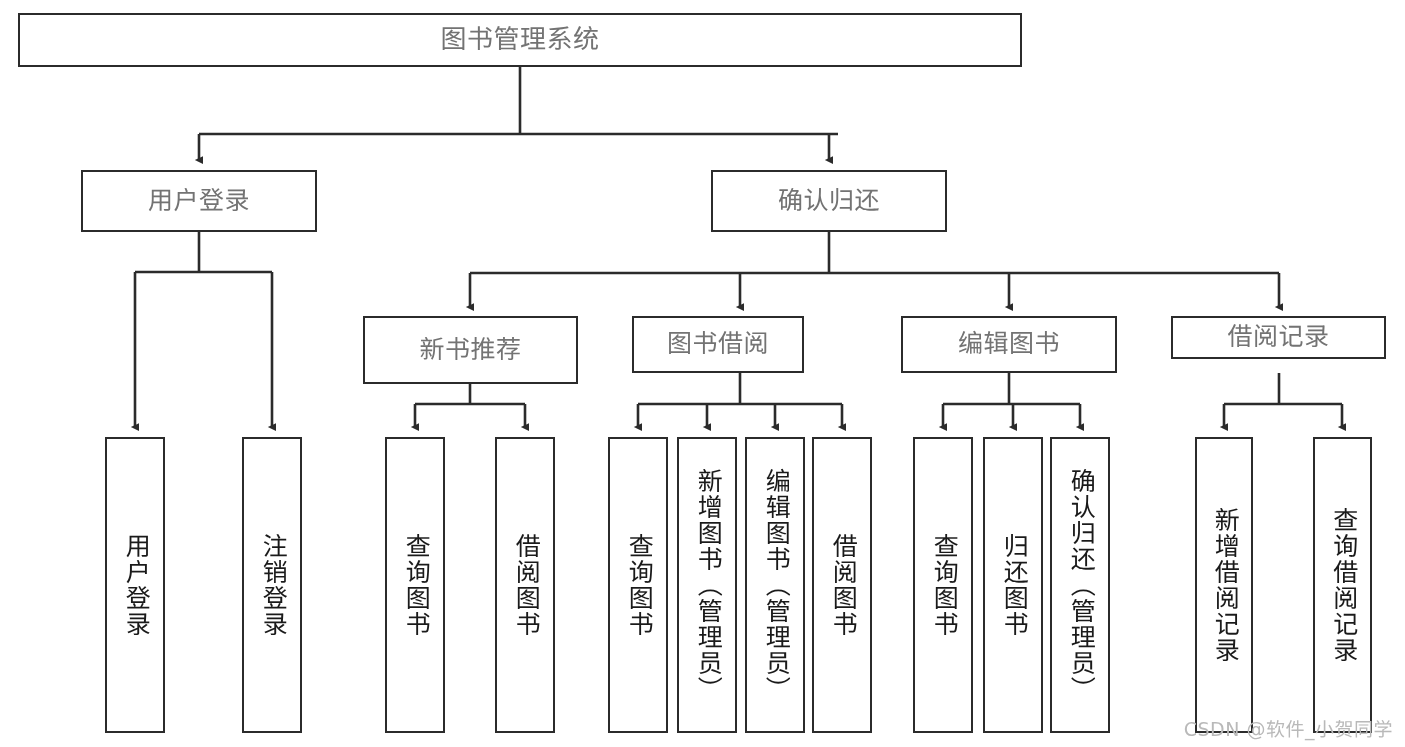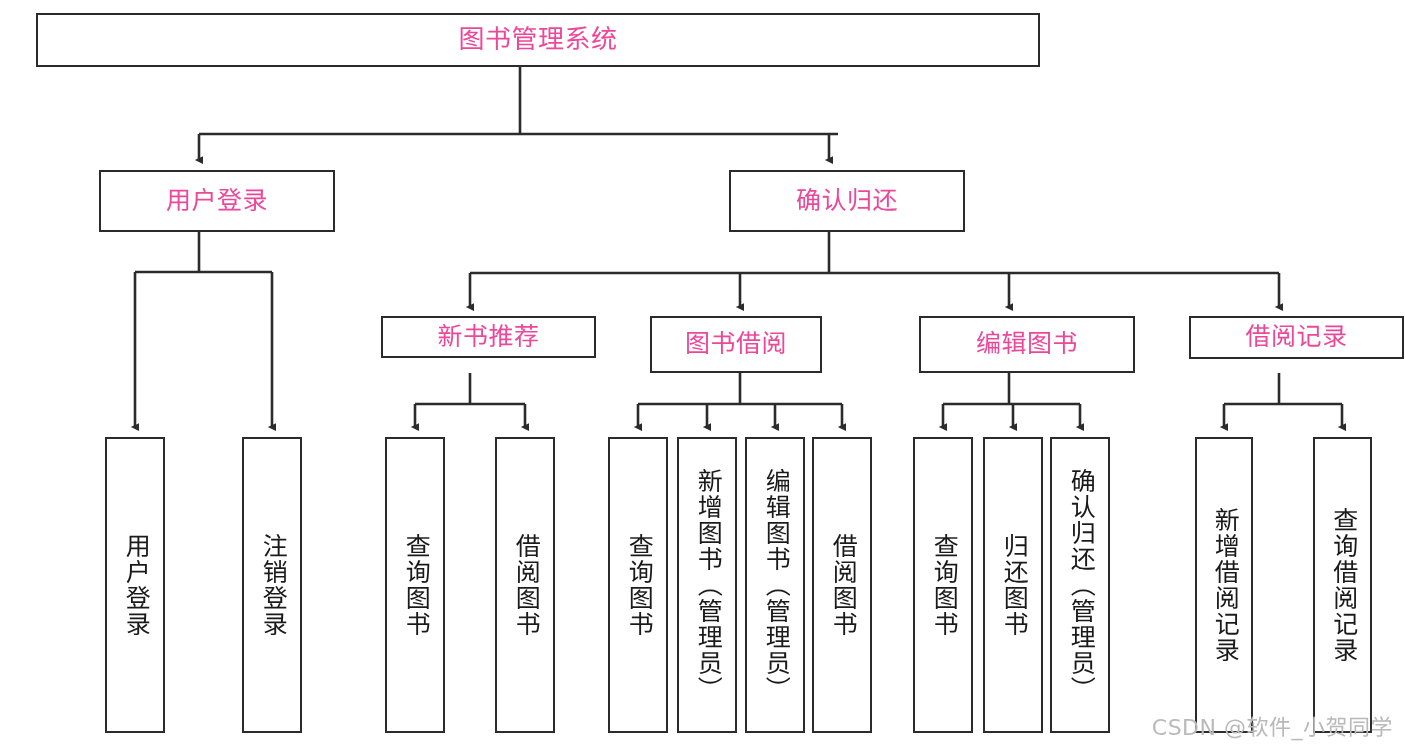--- a/index.html
+++ b/index.html
@@ -26,22 +26,21 @@
     height: 747px;
   }
   .node-box {
     position: absolute;
     box-sizing: border-box;
     border: 2.5px solid #2b2b2b;
     background: #ffffff;
     display: flex;
     align-items: center;
     justify-content: center;
-    color: #ec4899;
-    margin-left: 18px;
+    color: #737373;
   }
   .node-label-h {
     font-size: 25px;
     line-height: 1.15;
     letter-spacing: 0.5px;
     white-space: nowrap;
   }
   .node-root .node-label-h {
     font-size: 26px;
   }
@@ -62,21 +61,21 @@
     line-height: 1.22;
     letter-spacing: 1px;
     color: #1a1a1a;
     white-space: nowrap;
     text-align: center;
   }
   #watermark {
     position: absolute;
     right: 12px;
     bottom: 6px;
-    font-size: 22px;
+    font-size: 19px;
     color: #b9b9b9;
     letter-spacing: 0.5px;
     white-space: nowrap;
     pointer-events: none;
   }
 </style>
 </head>
 <body>
 
 <div id="diagram-canvas">
@@ -137,21 +136,21 @@
   </div>
 
   <div class="node-box" style="left:81px; top:170px; width:236px; height:62px;">
     <span class="node-label-h">用户登录</span>
   </div>
 
   <div class="node-box" style="left:711px; top:170px; width:236px; height:62px;">
     <span class="node-label-h">确认归还</span>
   </div>
 
-  <div class="node-box" style="left:363px; top:316px; width:215px; height:42px;">
+  <div class="node-box" style="left:363px; top:316px; width:215px; height:68px;">
     <span class="node-label-h">新书推荐</span>
   </div>
 
   <div class="node-box" style="left:632px; top:316px; width:172px; height:57px;">
     <span class="node-label-h">图书借阅</span>
   </div>
 
   <div class="node-box" style="left:901px; top:316px; width:216px; height:57px;">
     <span class="node-label-h">编辑图书</span>
   </div>

